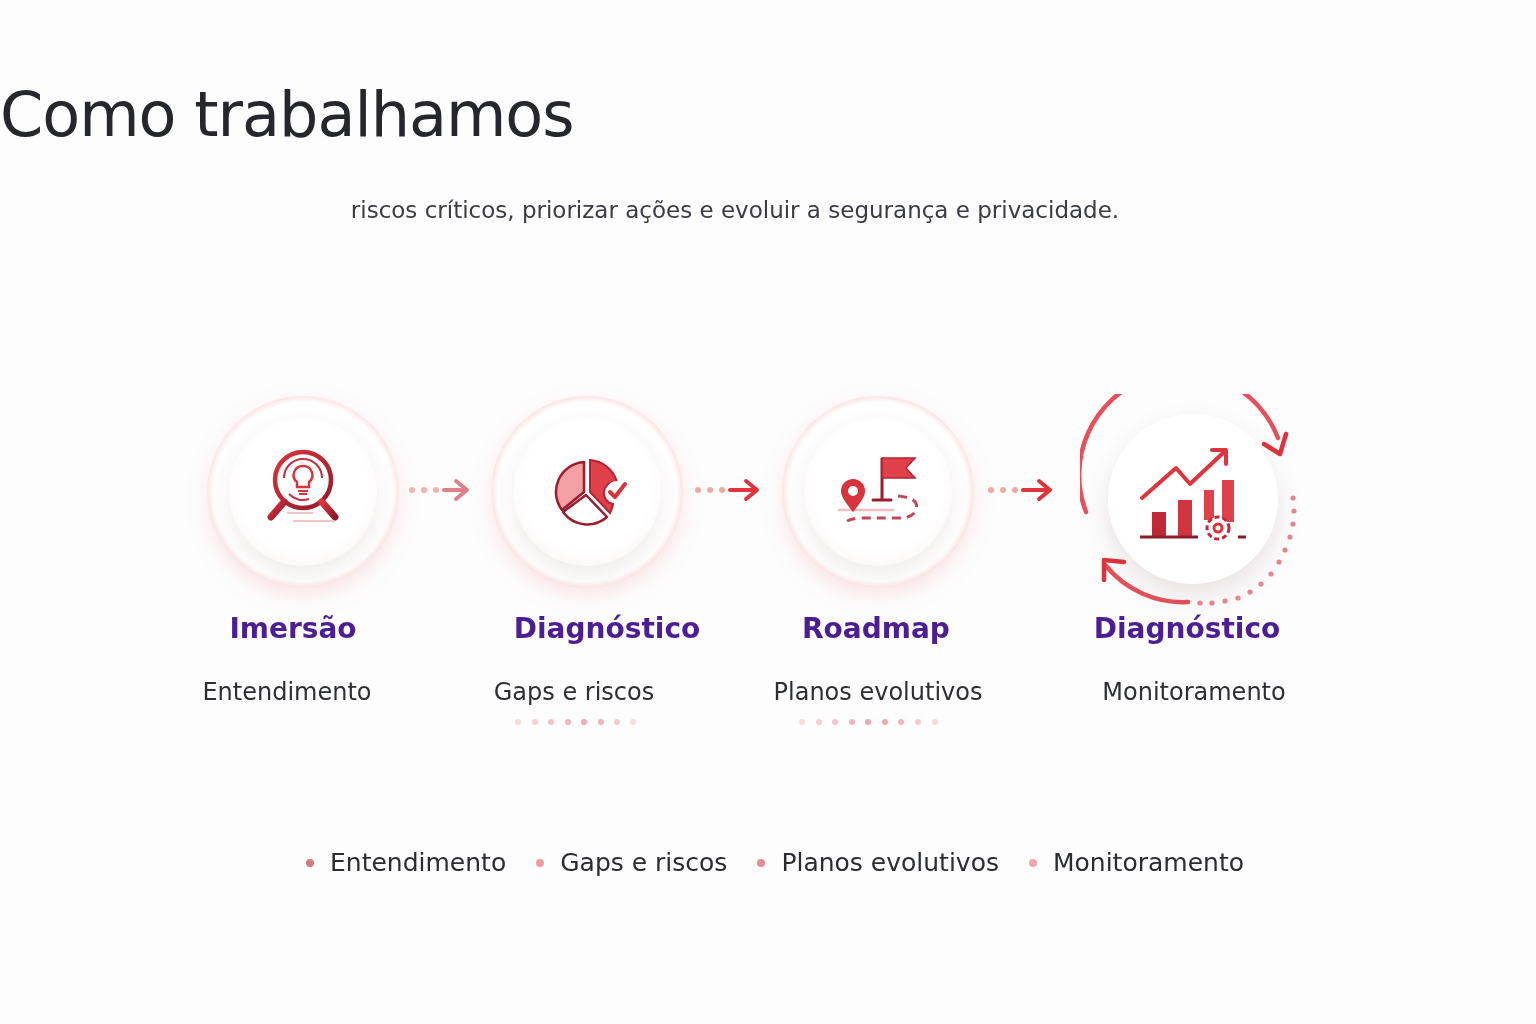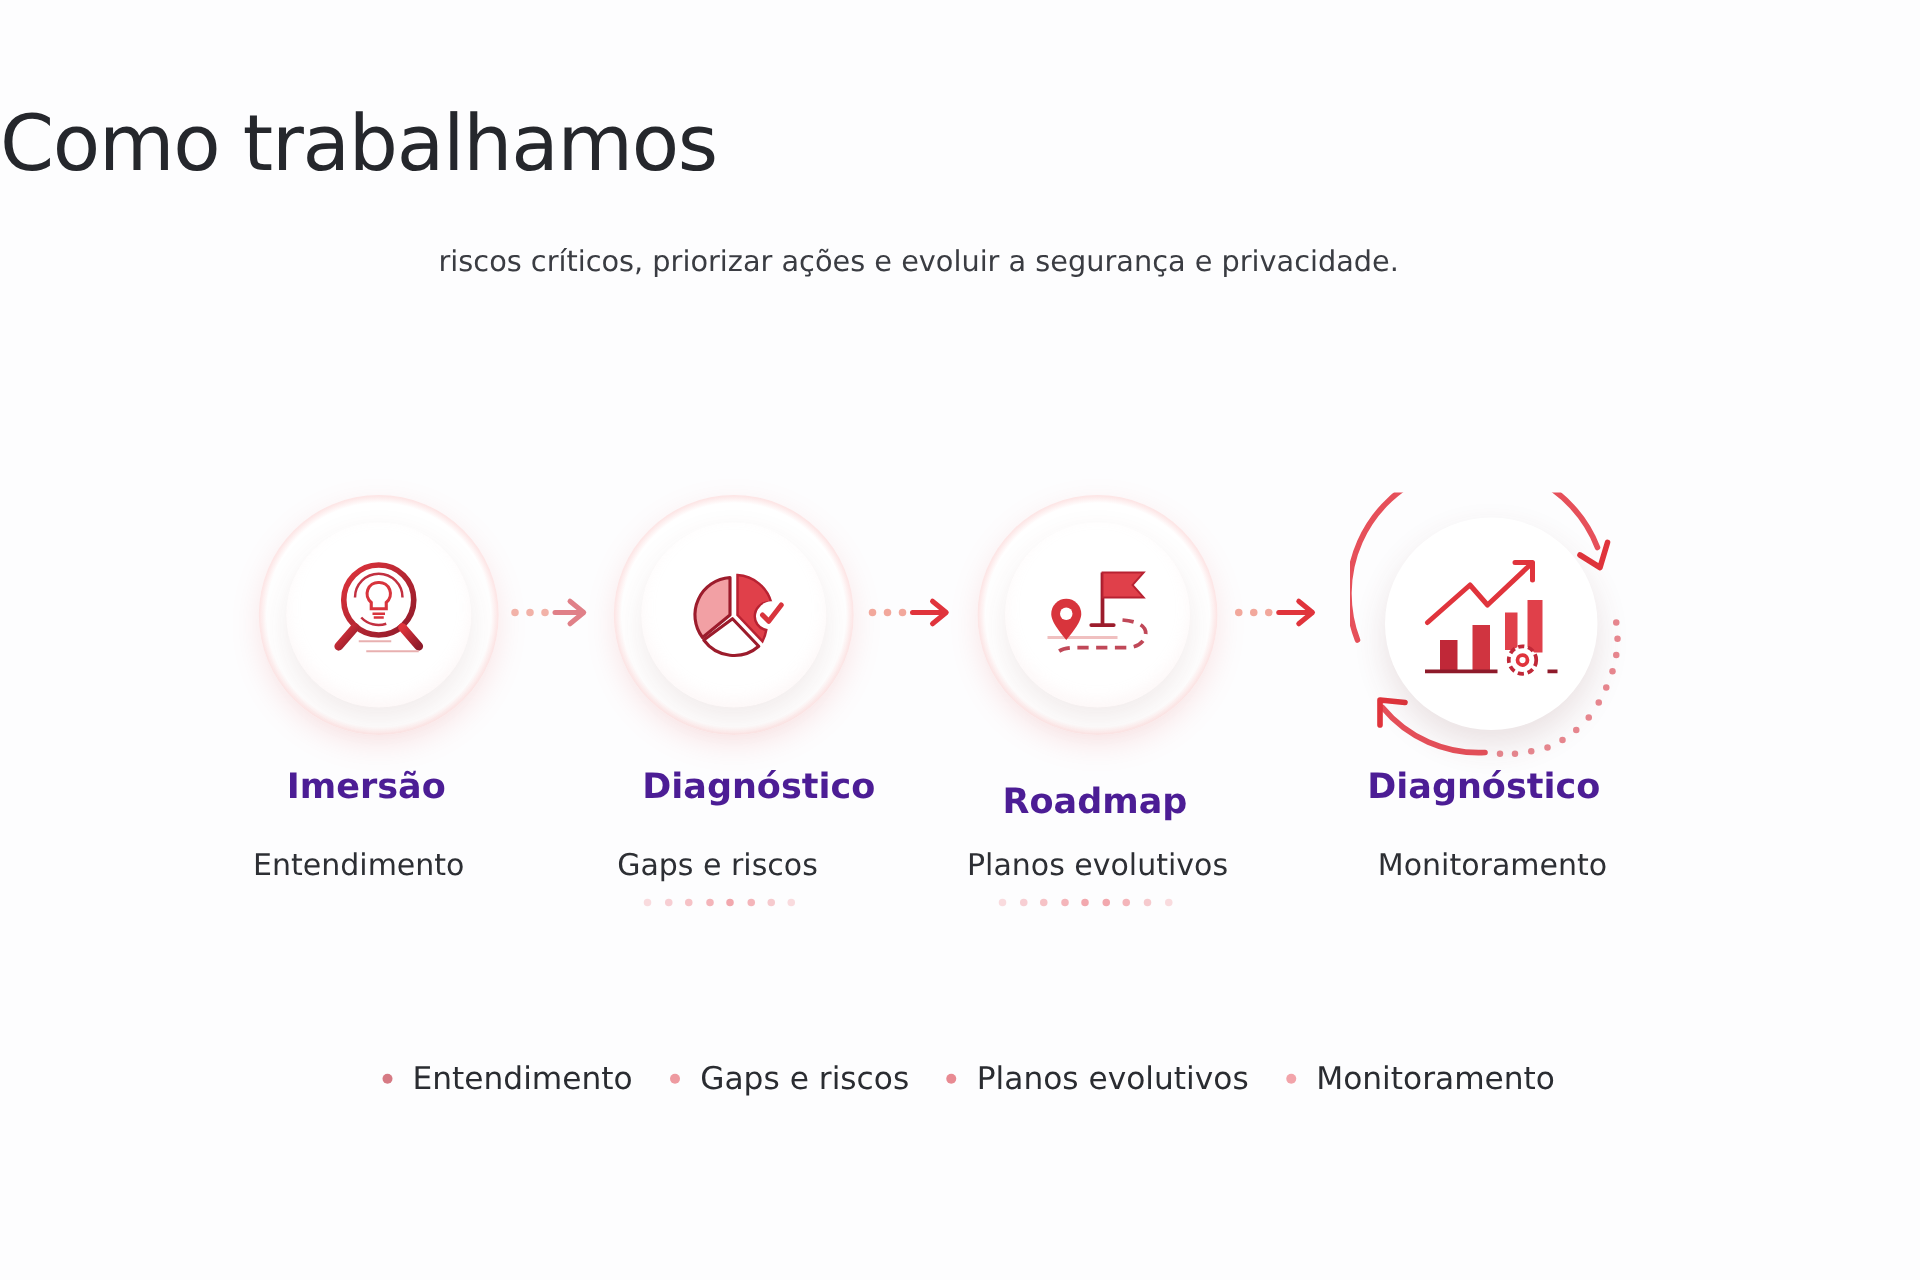--- a/index.html
+++ b/index.html
@@ -186,21 +186,21 @@
       <circle cx="21" cy="4" r="3" opacity="0.55"></circle>
       <circle cx="37" cy="4" r="3" opacity="0.7"></circle>
     <circle cx="54" cy="4" r="3" opacity="0.85"></circle>
       <circle cx="70" cy="4" r="3"></circle>
       <circle cx="87" cy="4" r="3" opacity="0.85"></circle>
     <circle cx="103" cy="4" r="3" opacity="0.6"></circle>
       <circle cx="119" cy="4" r="3" opacity="0.4"></circle>
   </g>
 </svg>
 
-<div class="step-title" style="left:746px;margin-top:12px;">Roadmap</div>
+<div class="step-title" style="left:746px;">Roadmap</div>
 <div class="step-sub" style="left:728px;">Planos evolutivos</div>
 <svg class="dots-under" style="left:798px; width:148px;" viewBox="0 0 148 8">
   <g fill="#f2a8ae">
     <circle cx="4" cy="4" r="3" opacity="0.4"></circle>
       <circle cx="21" cy="4" r="3" opacity="0.55"></circle>
       <circle cx="37" cy="4" r="3" opacity="0.7"></circle>
     <circle cx="54" cy="4" r="3" opacity="0.85"></circle>
       <circle cx="70" cy="4" r="3"></circle>
       <circle cx="87" cy="4" r="3"></circle>
     <circle cx="103" cy="4" r="3" opacity="0.85"></circle>

